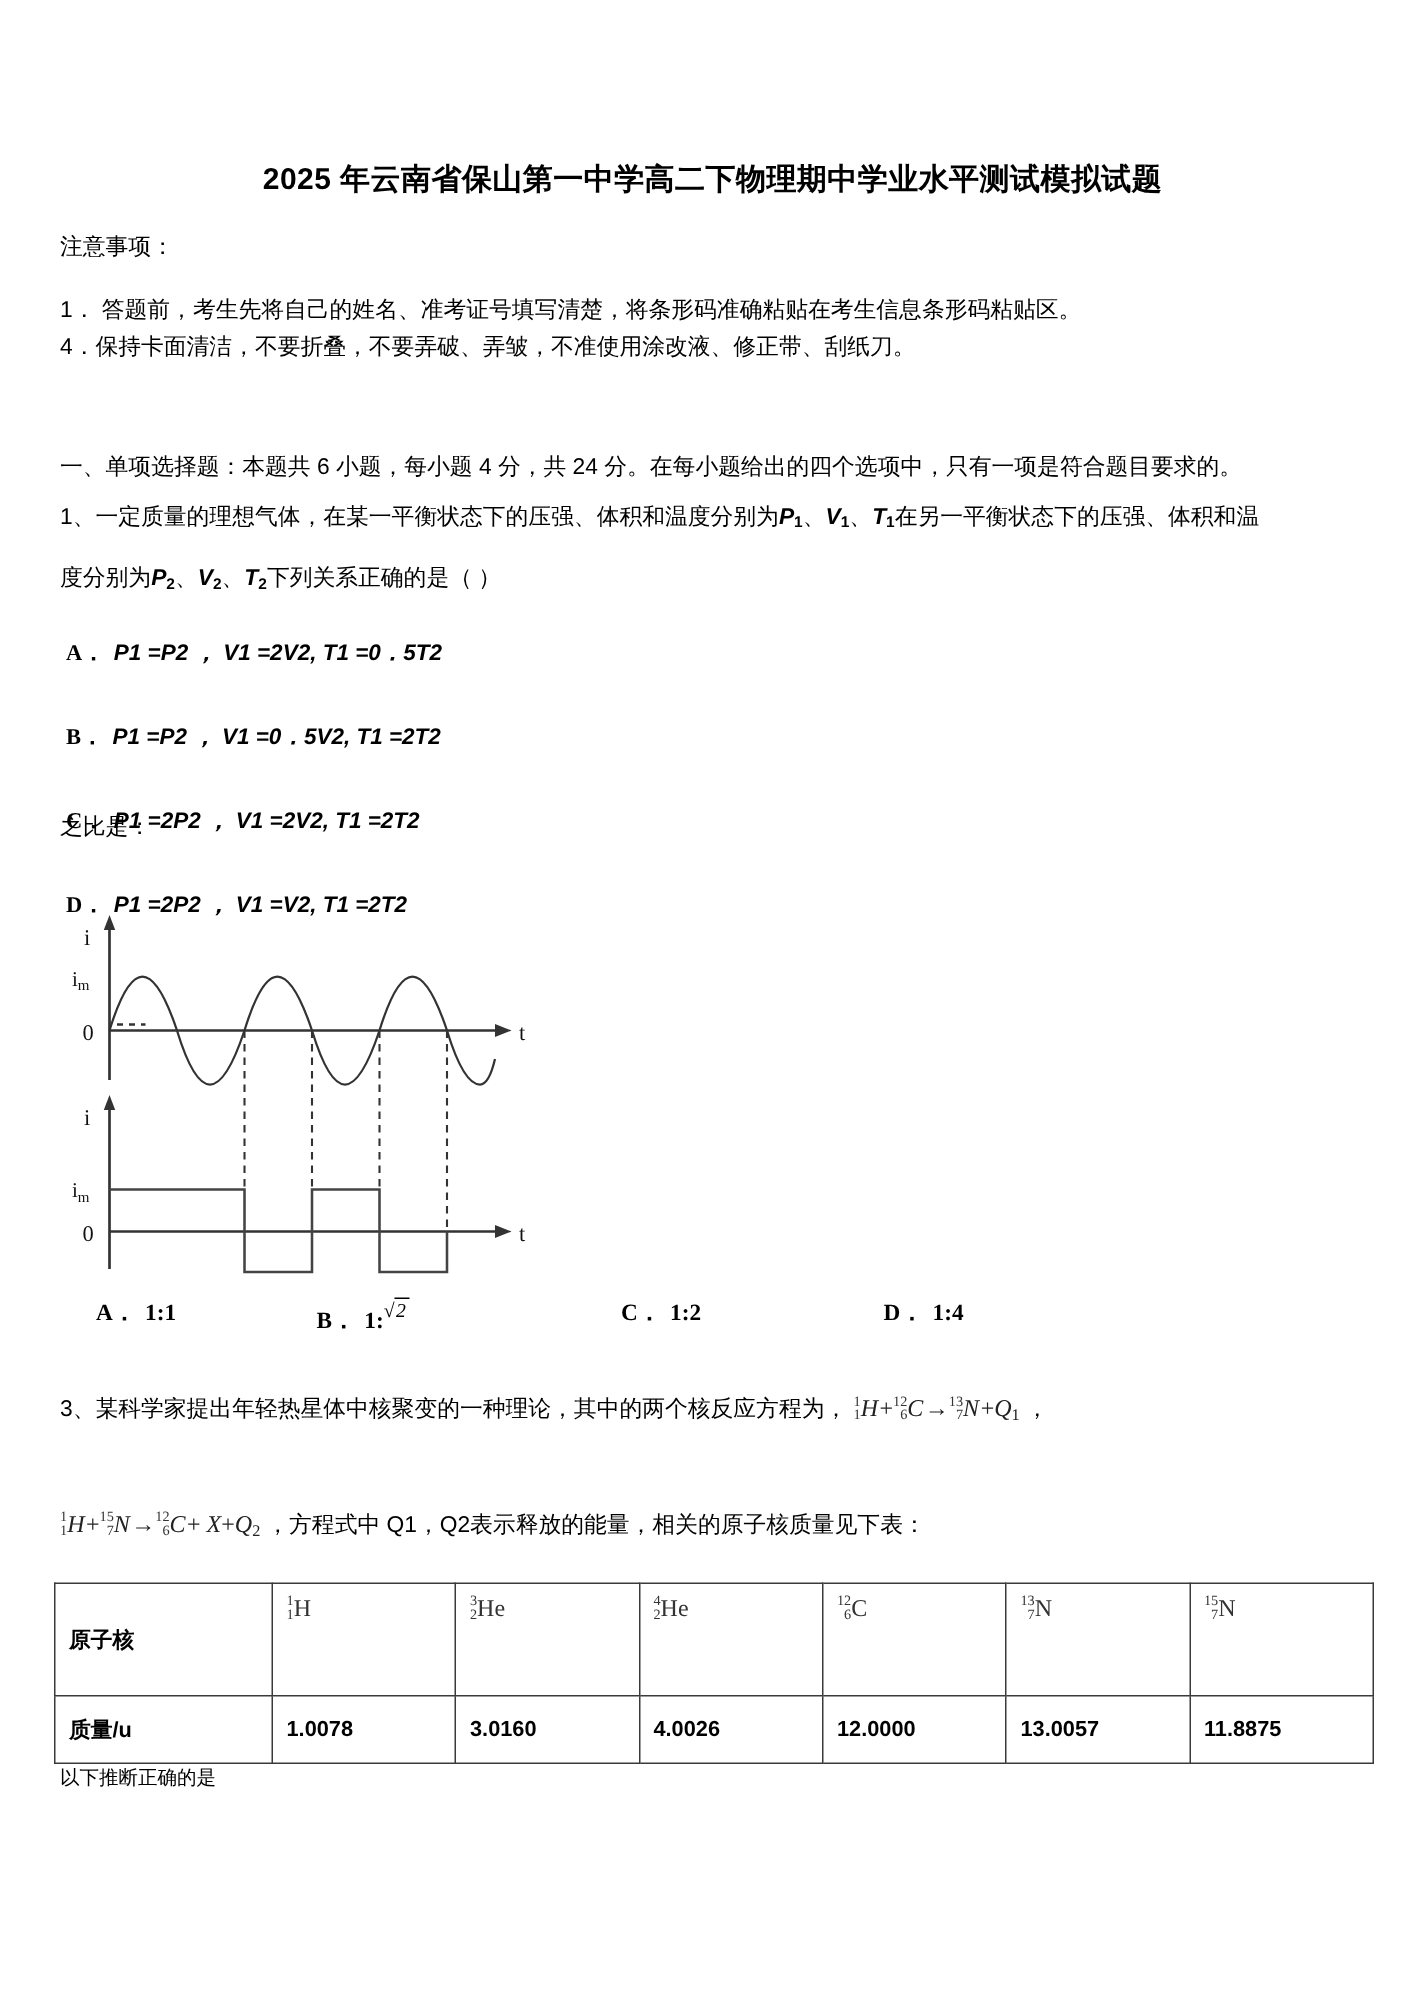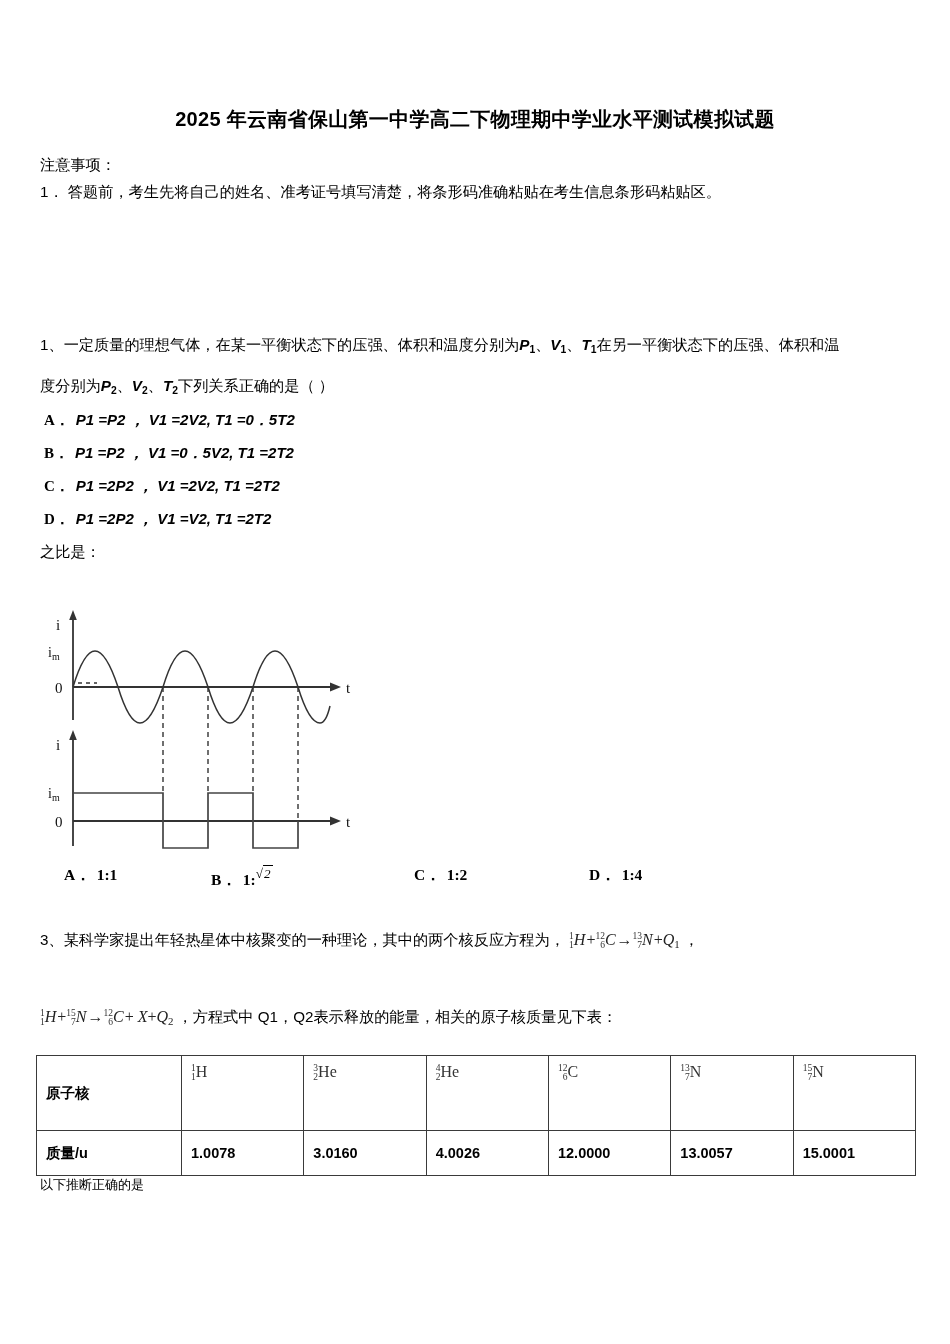--- a/index.html
+++ b/index.html
@@ -37,21 +37,21 @@
     position: absolute;
     top: 152px;
     left: 40px;
     width: 880px;
     font-family: "Liberation Sans", "DejaVu Sans", sans-serif;
     font-size: 15.2px;
     line-height: 25px;
   }
   .notice-head {
     font-size: 15.2px;
-    margin-bottom: 2px;
+    margin-bottom: 17px;
   }
   .notice-item {
     white-space: nowrap;
     font-size: 15.2px;
   }
   .section-head {
     position: absolute;
     top: 300px;
     left: 40px;
     width: 885px;
@@ -71,23 +71,24 @@
   .opt-list-1 {
     position: absolute;
     top: 396px;
     left: 44px;
     width: 500px;
     font-family: "Liberation Sans", "DejaVu Sans", sans-serif;
     font-size: 15px;
   }
   .opt-row {
     height: 33px;
-    line-height: 47px;
-    font-weight: bold;
-    white-space: nowrap;
+    line-height: 33px;
+    font-weight: bold;
+    white-space: nowrap;
+    margin-top: 23px;
   }
   .opt-letter {
     font-family: "Liberation Serif", "DejaVu Serif", serif;
     font-weight: bold;
     margin-right: 6px;
   }
   .sym {
     font-style: italic;
     font-weight: bold;
     font-family: "Liberation Sans", "DejaVu Sans", sans-serif;
@@ -234,22 +235,24 @@
 </head>
 <body>
 
 <div class="page">
 
   <div class="doc-title">2025 年云南省保山第一中学高二下物理期中学业水平测试模拟试题</div>
 
   <div class="notice-block">
     <div class="notice-head">注意事项：</div>
     <div class="notice-item">1． 答题前，考生先将自己的姓名、准考证号填写清楚，将条形码准确粘贴在考生信息条形码粘贴区。</div>
-  </div>
-
+    <div class="notice-item">4．保持卡面清洁，不要折叠，不要弄破、弄皱，不准使用涂改液、修正带、刮纸刀。</div>
+  </div>
+
+  <div class="section-head">一、单项选择题：本题共 6 小题，每小题 4 分，共 24 分。在每小题给出的四个选项中，只有一项是符合题目要求的。</div>
 
   <div class="q1-stem">
     <span>1、一定质量的理想气体，在某一平衡状态下的压强、体积和温度分别为</span><span class="sym">P</span><sub>1</sub><span>、</span><span class="sym">V</span><sub>1</sub><span>、</span><span class="sym">T</span><sub>1</sub><span>在另一平衡状态下的压强、体积和温</span>
     <br>
     <span>度分别为</span><span class="sym">P</span><sub>2</sub><span>、</span><span class="sym">V</span><sub>2</sub><span>、</span><span class="sym">T</span><sub>2</sub><span>下列关系正确的是（      ）</span>
   </div>
 
   <div class="opt-list-1">
     <div class="opt-row">
       <span class="opt-letter">A．</span><span class="sym">P1 =P2 ， V1 =2V2, T1 =0．5T2</span>
@@ -371,20 +374,20 @@
           <span class="iso iso-cell"><span class="nums"><span class="top">15</span><span class="bot">7</span></span><span class="el" style="font-style:normal">N</span></span>
         </td>
       </tr>
       <tr class="val-row">
         <td class="rowlabel">质量/u</td>
         <td>1.0078</td>
         <td>3.0160</td>
         <td>4.0026</td>
         <td>12.0000</td>
         <td>13.0057</td>
-        <td>15.0001</td>
+        <td>11.8875</td>
       </tr>
     </tbody>
   </table>
 
   <div class="tail-text">以下推断正确的是</div>
 
 </div>
 
 </body></html>

